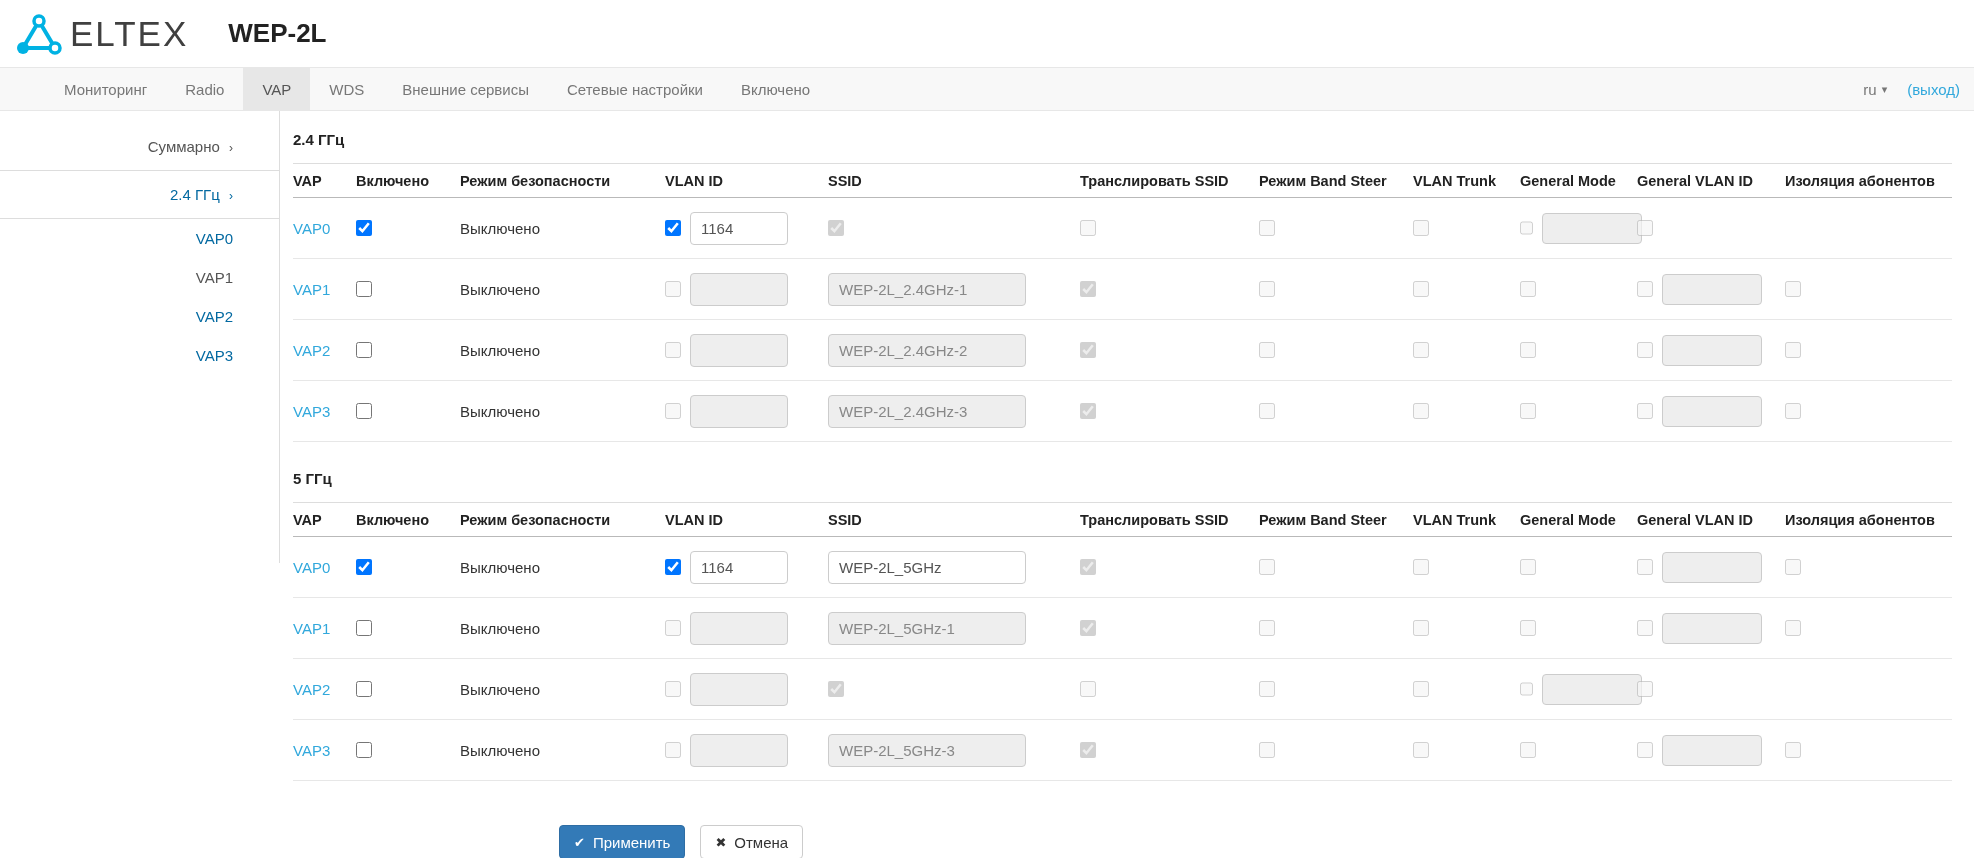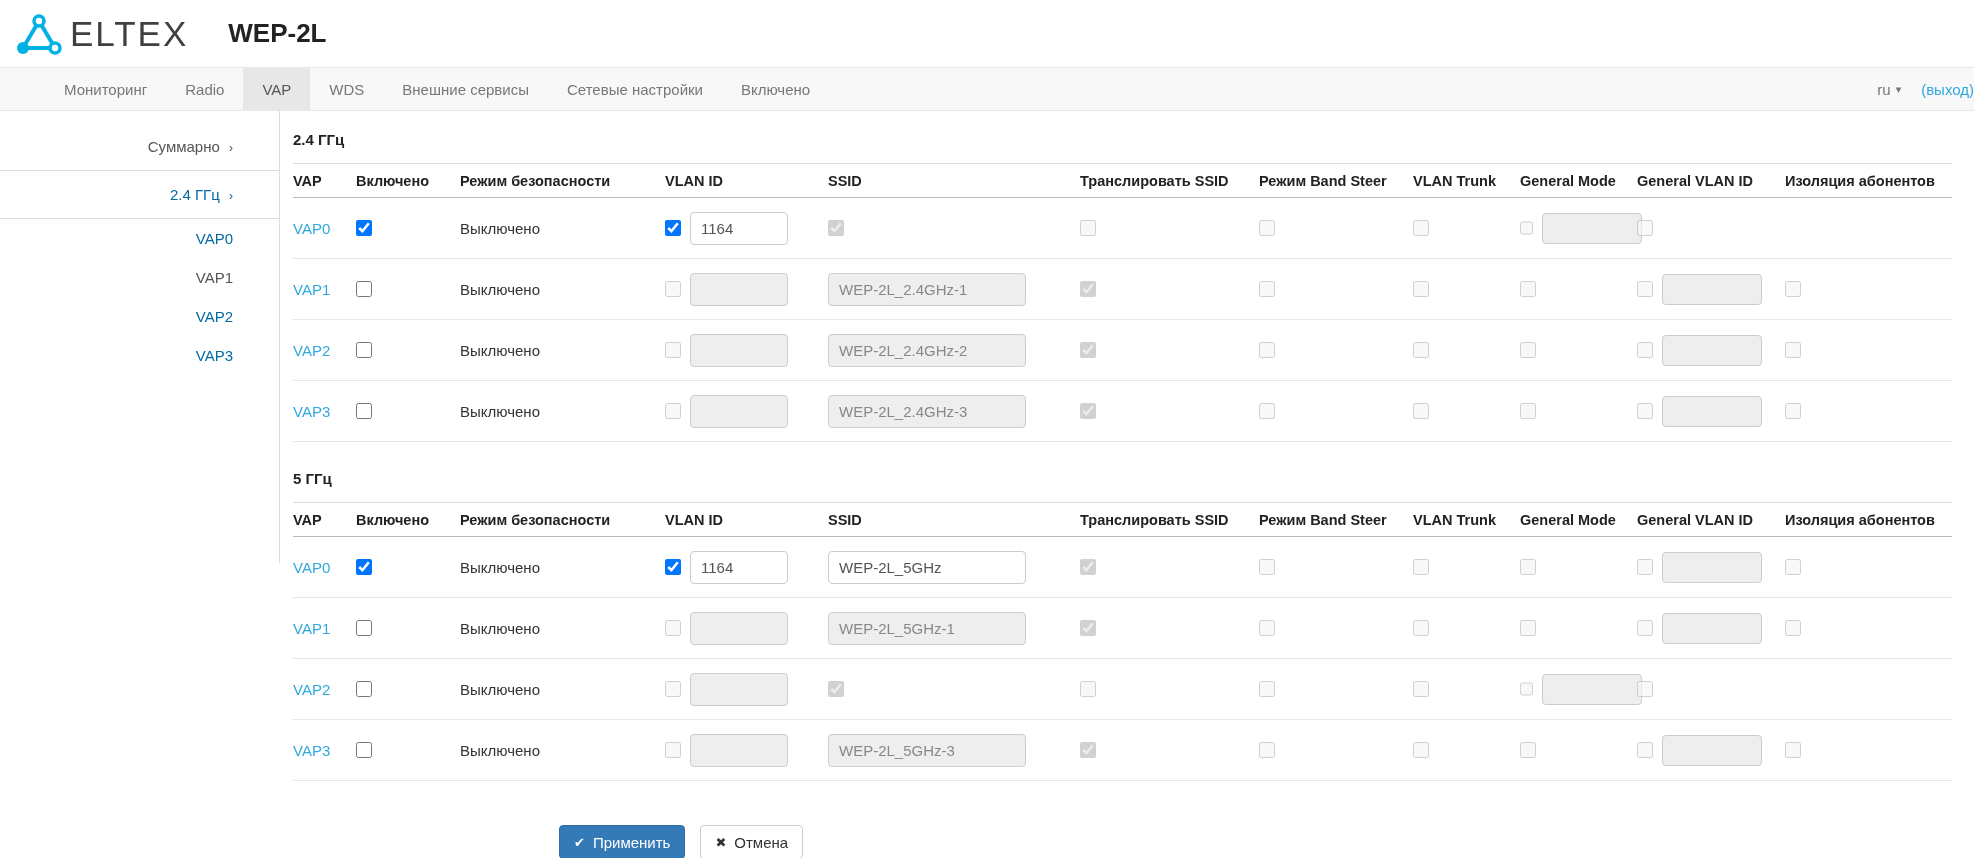--- a/index.html
+++ b/index.html
@@ -20,21 +20,21 @@
 
   
   .navbar {
     height: 44px; background: #f8f8f8;
     border-top: 1px solid #e7e7e7; border-bottom: 1px solid #e7e7e7;
     display: flex; justify-content: space-between; align-items: stretch;
   }
   .tabs { display: flex; padding-left: 45px; }
   .tab { display: flex; align-items: center; padding: 0 19px; color: #777; font-size: 15px; }
   .tab.active { background: #e7e7e7; color: #555; }
-  .nav-right { display: flex; align-items: center; gap: 20px; }
+  .nav-right { display: flex; align-items: center; gap: 20px; padding-right: 14px; }
   .lang { color: #777; display: flex; align-items: center; gap: 5px; }
   .lang .caret { font-size: 11px; color: #777; }
   .logout { color: #31a8dc; }
 
   
   .layout { display: flex; align-items: flex-start; }
   .sidebar { width: 280px; flex: 0 0 280px; border-right: 1px solid #ddd; height: 452px; padding-top: 12px; }
   .side-item { display: block; text-align: right; padding: 15px 46px 15px 0; font-size: 15px; color: #0369a1; }
   .side-item .arrow { font-size: 12px; margin-left: 5px; }
   .side-item.dark { color: #555; }

